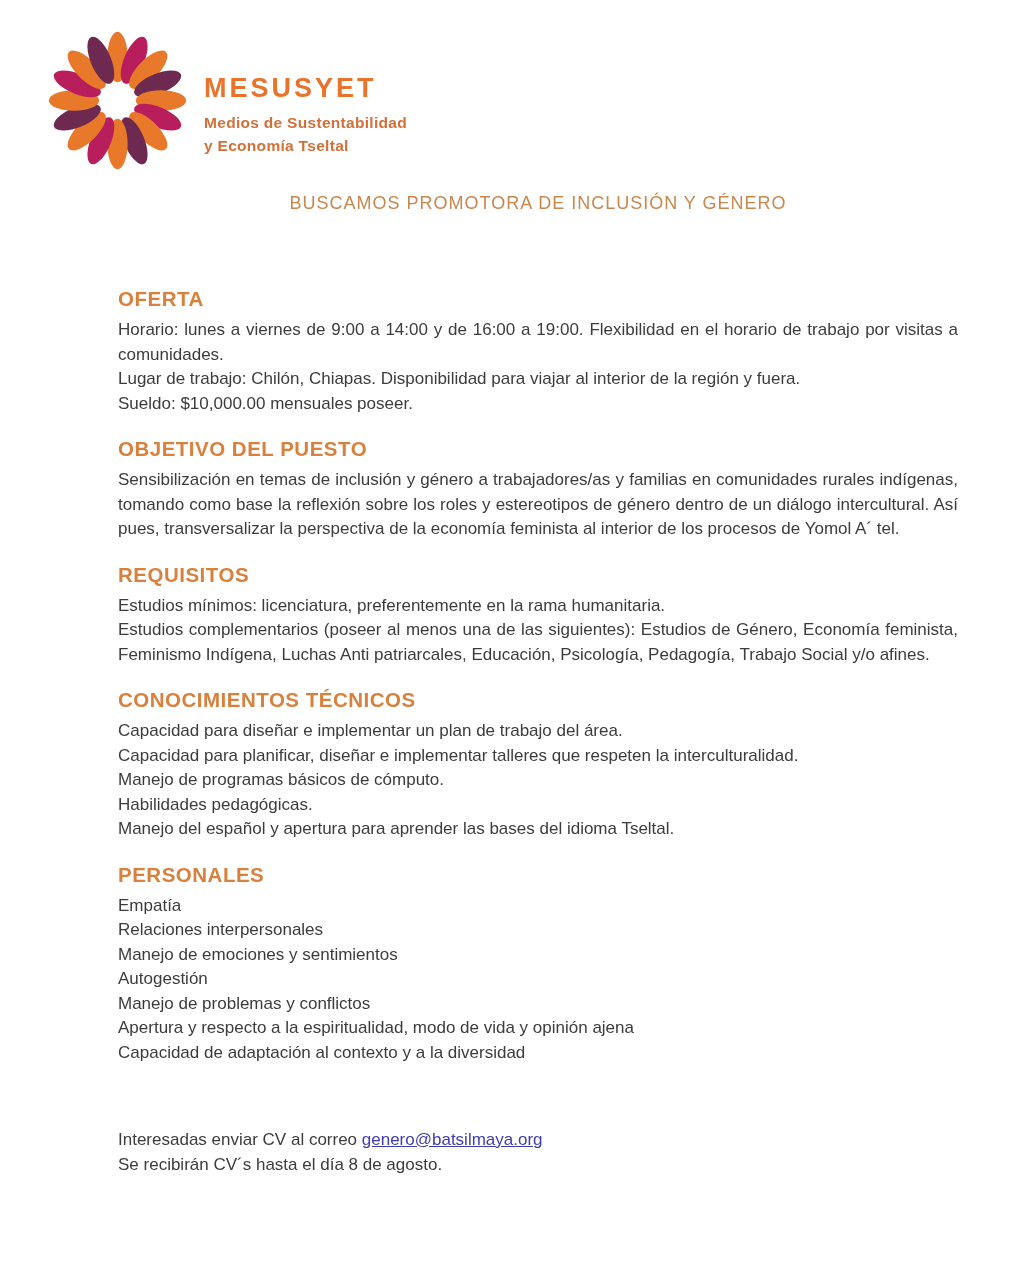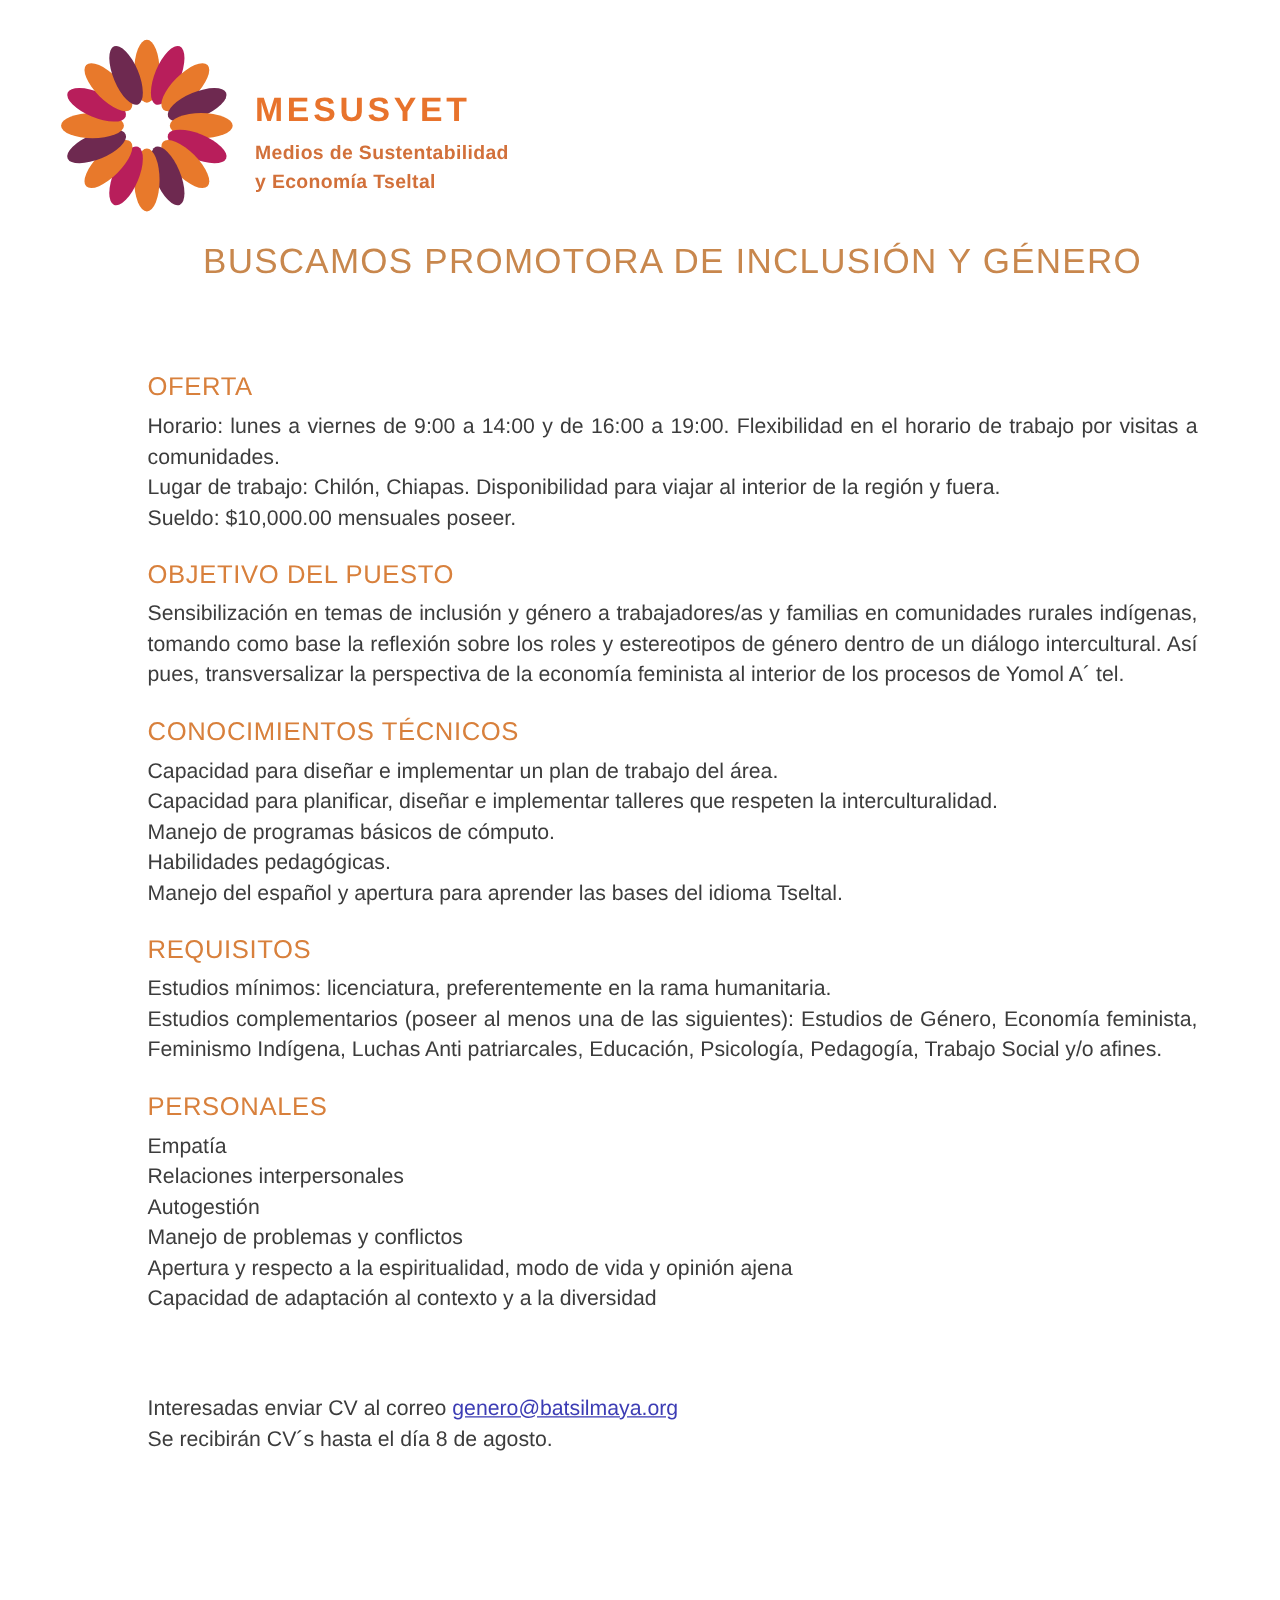--- a/index.html
+++ b/index.html
@@ -13,28 +13,28 @@
     font-family:"Liberation Sans",sans-serif;color:var(--body);
     overflow:hidden;
   }
   .header{display:flex;align-items:center;margin:28px 0 0 45px}
   .flower{width:145px;height:145px;flex:0 0 auto}
   .flower svg{width:100%;height:100%}
   .brand{margin:28px 0 0 14px}
   .brand-name{font-size:27px;font-weight:bold;letter-spacing:3px;color:var(--brand);margin-bottom:7px}
   .brand-sub{font-size:15.5px;font-weight:600;letter-spacing:.3px;line-height:23px;color:var(--brand-sub)}
   .title{
-    font-size:28px;font-weight:400;letter-spacing:1px;color:var(--title);
+    font-size:18px;font-weight:400;letter-spacing:1px;color:var(--title);
     text-align:center;margin:20px 66px 0 118px;
   }
   .content{margin-left:118px;width:840px}
   .section{margin-top:20px}
   .section.first{margin-top:72px}
   .section h2{
-    font-size:20.5px;font-weight:400;letter-spacing:.5px;color:var(--heading);
+    font-size:20.5px;font-weight:700;letter-spacing:.5px;color:var(--heading);
     margin:0 0 7px 0;line-height:25px;
   }
   .section p{margin:0;font-size:17px;line-height:24.5px;text-align:justify;color:var(--body)}
   .footer{margin-top:62px}
   .footer p{margin:0;font-size:17px;line-height:25px;color:var(--body)}
   .email{color:var(--link);text-decoration:underline;cursor:pointer}
 </style>
 </head>
 <body>
 
@@ -80,38 +80,39 @@
       <p>Lugar de trabajo: Chilón, Chiapas. Disponibilidad para viajar al interior de la región y fuera.</p>
       <p>Sueldo: $10,000.00 mensuales poseer.</p>
     </section>
 
     <section class="section">
       <h2>OBJETIVO DEL PUESTO</h2>
       <p>Sensibilización en temas de inclusión y género a trabajadores/as y familias en comunidades rurales indígenas, tomando como base la reflexión sobre los roles y estereotipos de género dentro de un diálogo intercultural. Así pues, transversalizar la perspectiva de la economía feminista al interior de los procesos de Yomol A´ tel.</p>
     </section>
 
     <section class="section">
+      <h2>REQUISITOS</h2>
+      <p>Estudios mínimos: licenciatura, preferentemente en la rama humanitaria.</p>
+      <p>Estudios complementarios (poseer al menos una de las siguientes): Estudios de Género, Economía feminista, Feminismo Indígena, Luchas Anti patriarcales, Educación, Psicología, Pedagogía, Trabajo Social y/o afines.</p>
+    </section>
+
+    <section class="section">
       <h2>CONOCIMIENTOS TÉCNICOS</h2>
       <p>Capacidad para diseñar e implementar un plan de trabajo del área.</p>
       <p>Capacidad para planificar, diseñar e implementar talleres que respeten la interculturalidad.</p>
       <p>Manejo de programas básicos de cómputo.</p>
       <p>Habilidades pedagógicas.</p>
       <p>Manejo del español y apertura para aprender las bases del idioma Tseltal.</p>
     </section>
 
     <section class="section">
-      <h2>REQUISITOS</h2>
-      <p>Estudios mínimos: licenciatura, preferentemente en la rama humanitaria.</p>
-      <p>Estudios complementarios (poseer al menos una de las siguientes): Estudios de Género, Economía feminista, Feminismo Indígena, Luchas Anti patriarcales, Educación, Psicología, Pedagogía, Trabajo Social y/o afines.</p>
-    </section>
-
-    <section class="section">
       <h2>PERSONALES</h2>
       <p>Empatía</p>
       <p>Relaciones interpersonales</p>
+      <p>Manejo de emociones y sentimientos</p>
       <p>Autogestión</p>
       <p>Manejo de problemas y conflictos</p>
       <p>Apertura y respecto a la espiritualidad, modo de vida y opinión ajena</p>
       <p>Capacidad de adaptación al contexto y a la diversidad</p>
     </section>
 
     <footer class="footer">
       <p><span>Interesadas enviar CV al correo </span><a class="email">genero@batsilmaya.org</a></p>
       <p>Se recibirán CV´s hasta el día 8 de agosto.</p>
     </footer>

